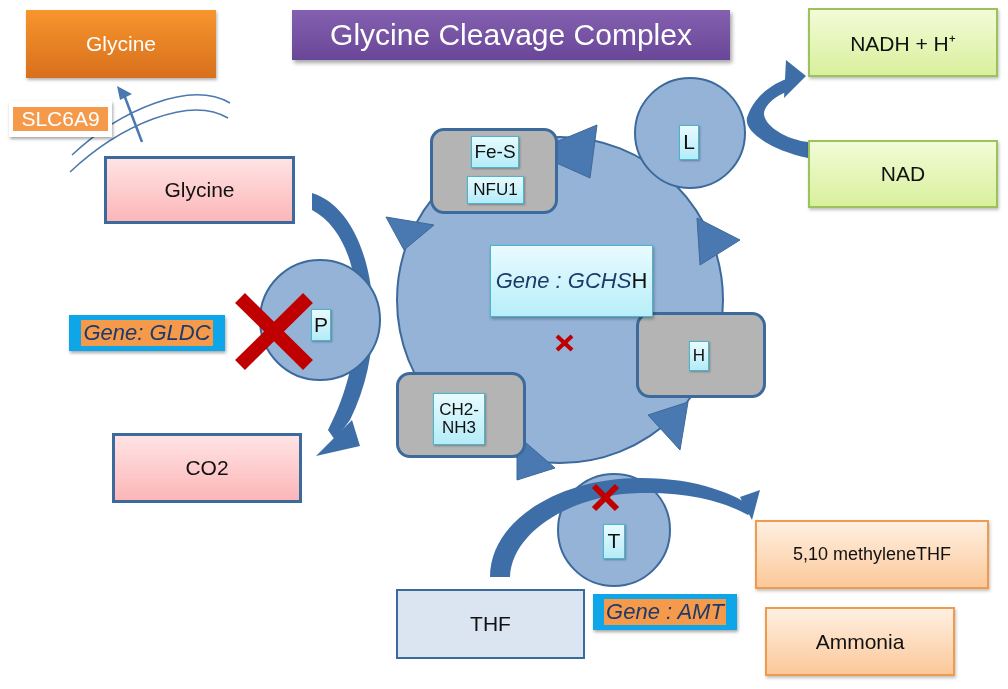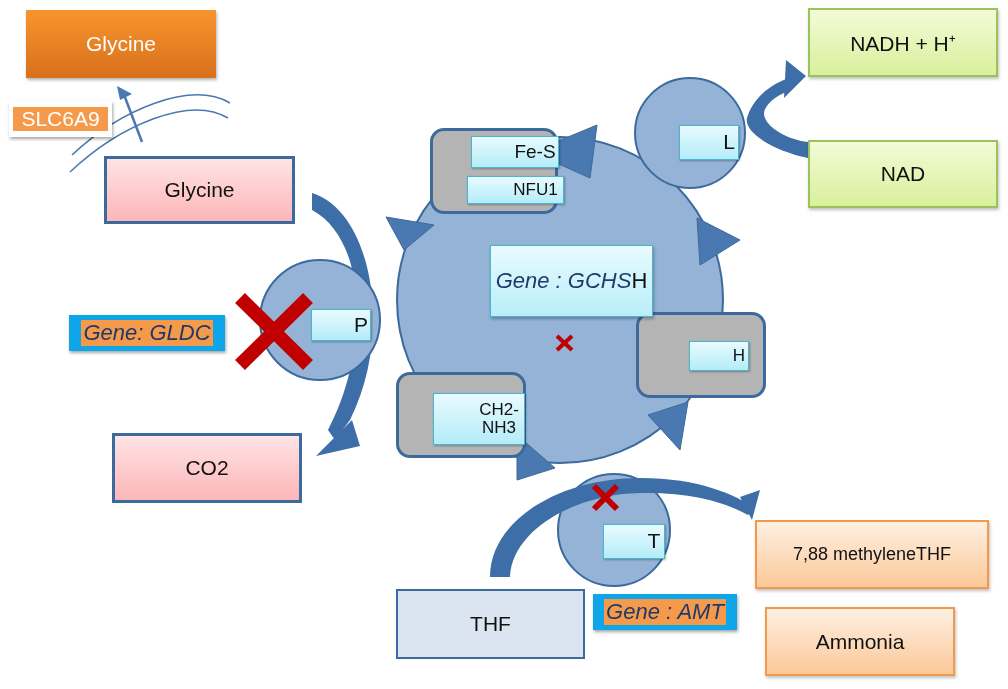--- a/index.html
+++ b/index.html
@@ -21,21 +21,21 @@
   .ammonia{left:765px;top:607px;width:190px;height:69px;font-size:21px;}
   .thf{left:396px;top:589px;width:189px;height:70px;background:#dbe5f1;border:2px solid #3c6a9c;font-size:21px;}
   .gene-tag{position:absolute;background:#0ea5e9;box-shadow:1px 2px 3px rgba(0,0,0,0.35);display:flex;align-items:center;justify-content:center;}
   .gene-tag span{background:#f59a4a;color:#1f3a6a;font-style:italic;font-size:22px;padding:0 2px;}
   .gldc{left:69px;top:315px;width:156px;height:36px;}
   .amt{left:593px;top:594px;width:144px;height:36px;}
   .gcenter{left:490px;top:245px;width:163px;height:72px;background:linear-gradient(#e8fbff,#b8eef9);border:1px solid #47b7cf;flex-direction:row;box-shadow:1px 2px 3px rgba(0,0,0,0.3);}
   .gcenter .g1{color:#1f3a6a;font-style:italic;font-size:22px;}
   .gcenter .g2{font-size:22px;}
   .grey{position:absolute;background:#b4b4b4;border:3px solid #3c6a9c;border-radius:14px;box-sizing:border-box;}
-  .lbl{position:absolute;background:linear-gradient(#e8fbff,#b4ecf8);border:1px solid #47b7cf;display:flex;align-items:center;justify-content:center;font-size:17px;color:#111;box-shadow:1px 1px 2px rgba(0,0,0,0.3);line-height:1.05;text-align:center;padding-left:40px;}
+  .lbl{position:absolute;background:linear-gradient(#e8fbff,#b4ecf8);border:1px solid #47b7cf;display:flex;align-items:center;justify-content:center;font-size:17px;color:#111;box-shadow:1px 1px 2px rgba(0,0,0,0.3);line-height:1.05;text-align:center;}
 </style>
 </head>
 <body>
 
 <div id="diagram">
   <svg width="1008" height="689" style="position:absolute;left:0;top:0">
 
     <path d="M72,155 C120,110 190,80 230,103" fill="none" stroke="#4a78b0" stroke-width="1.5"></path>
     <path d="M70,172 C120,125 190,95 228,118" fill="none" stroke="#4a78b0" stroke-width="1.5"></path>
 
@@ -91,31 +91,32 @@
 
   <div class="lbl" style="left:311px;top:309px;width:18px;height:30px;font-size:21px">P</div>
   <div class="lbl" style="left:679px;top:125px;width:18px;height:33px;font-size:21px">L</div>
   <div class="lbl" style="left:603px;top:524px;width:20px;height:33px;font-size:21px">T</div>
 
   <div class="box gcenter">
     <span class="g1">Gene : GCHS</span>
     <span class="g2">H</span>
   </div>
 
+  <div class="box title">Glycine Cleavage Complex</div>
 
   <div class="box glyc-top">Glycine</div>
   <div class="box slc">
       <span>SLC6A9</span>
     </div>
 
   <div class="box pink glyc-mid">Glycine</div>
   <div class="box pink co2">CO2</div>
   <div class="box green nadh">NADH + H⁺</div>
   <div class="box green nad">NAD</div>
-  <div class="box orange methyl">7,88 methyleneTHF</div>
+  <div class="box orange methyl">5,10 methyleneTHF</div>
   <div class="box thf">THF</div>
   <div class="box orange ammonia">Ammonia</div>
 
   <div class="gene-tag gldc">
       <span>Gene: GLDC</span>
     </div>
   <div class="gene-tag amt">
       <span>Gene : AMT</span>
     </div>
 </div>

